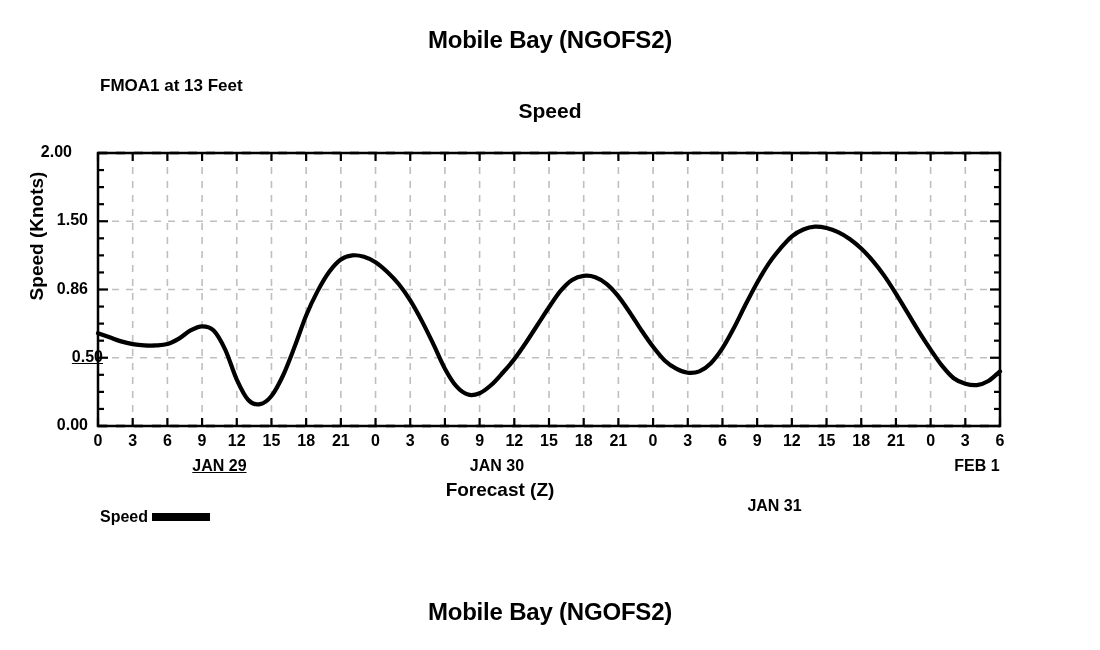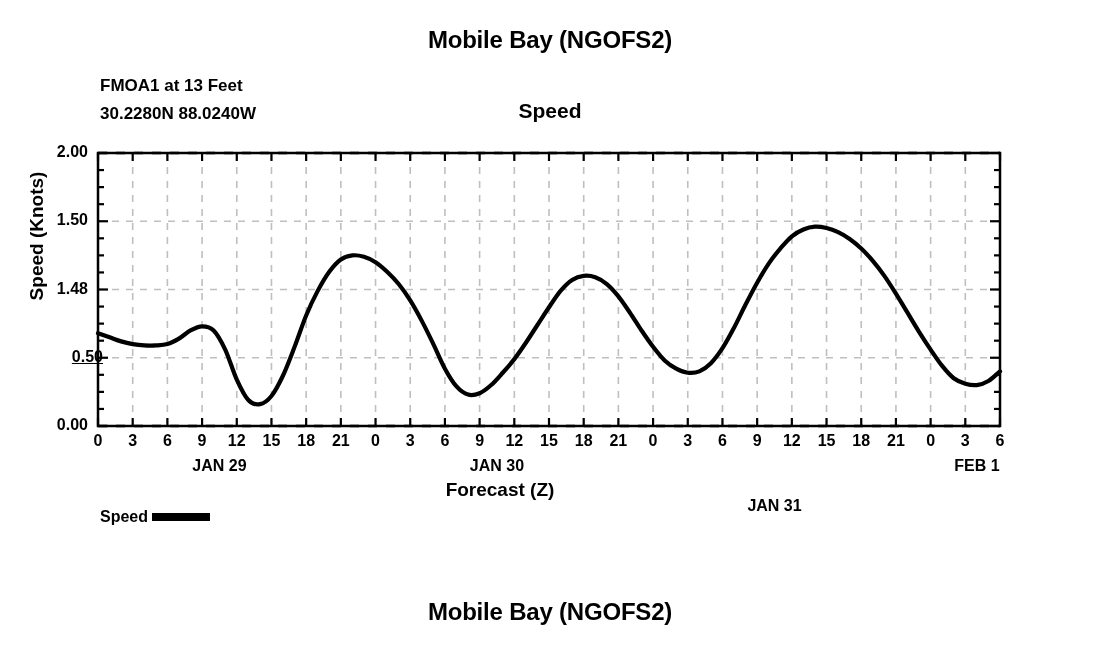--- a/index.html
+++ b/index.html
@@ -130,21 +130,20 @@
   }
 </style>
 </head>
 <body>
 
 <div id="page">
 
   <div class="top-title">Mobile Bay (NGOFS2)</div>
 
   <div class="station-line1">FMOA1 at 13 Feet</div>
-  <div class="station-line2">30.2280N  88.0240W</div>
   <div class="panel-title">Speed</div>
 
   <div class="ylabel">Speed (Knots)</div>
   <div class="xlabel">Forecast (Z)</div>
 
   <svg class="plot-svg" width="1100" height="650">
     <g id="gridlines">
         <line x1="132.69230769230768" x2="132.69230769230768" y1="153" y2="426" stroke="#bfbfbf" stroke-width="1.6" stroke-dasharray="7,7"></line>
         <line x1="167.3846153846154" x2="167.3846153846154" y1="153" y2="426" stroke="#bfbfbf" stroke-width="1.6" stroke-dasharray="7,7"></line>
         <line x1="202.0769230769231" x2="202.0769230769231" y1="153" y2="426" stroke="#bfbfbf" stroke-width="1.6" stroke-dasharray="7,7"></line>
@@ -266,23 +265,23 @@
         <line y1="153" y2="153" x1="98" x2="108" stroke="#000" stroke-width="2.2"></line>
         <line y1="153" y2="153" x1="1000" x2="990" stroke="#000" stroke-width="2.2"></line>
       </g>
     <rect id="plot-frame" x="98" y="153" width="902" height="273" fill="none" stroke="#000000" stroke-width="2.5"></rect>
     <path id="series-path" fill="none" stroke="#000000" stroke-width="4.2" stroke-linejoin="round" stroke-linecap="round" d="M 98.00 333.18 C 99.93 333.86, 105.71 335.91, 109.56 337.27 C 113.42 338.64, 117.27 340.23, 121.13 341.37 C 124.98 342.51, 128.84 343.42, 132.69 344.10 C 136.55 344.78, 140.40 345.24, 144.26 345.47 C 148.11 345.69, 151.97 345.69, 155.82 345.47 C 159.68 345.24, 163.53 345.24, 167.38 344.10 C 171.24 342.96, 175.09 340.91, 178.95 338.64 C 182.80 336.37, 186.66 332.50, 190.51 330.45 C 194.37 328.40, 198.22 326.36, 202.08 326.36 C 205.93 326.36, 209.79 326.58, 213.64 330.45 C 217.50 334.32, 221.35 341.37, 225.21 349.56 C 229.06 357.75, 232.91 371.17, 236.77 379.59 C 240.62 388.01, 244.48 395.97, 248.33 400.06 C 252.19 404.16, 256.04 404.84, 259.90 404.16 C 263.75 403.48, 267.61 400.75, 271.46 395.97 C 275.32 391.19, 279.17 383.69, 283.03 375.50 C 286.88 367.31, 290.74 356.84, 294.59 346.83 C 298.44 336.82, 302.30 324.76, 306.15 315.44 C 310.01 306.11, 313.86 298.14, 317.72 290.87 C 321.57 283.59, 325.43 276.99, 329.28 271.75 C 333.14 266.52, 336.99 262.20, 340.85 259.47 C 344.70 256.74, 348.56 255.83, 352.41 255.38 C 356.26 254.92, 360.12 255.60, 363.97 256.74 C 367.83 257.88, 371.68 259.70, 375.54 262.20 C 379.39 264.70, 383.25 268.12, 387.10 271.75 C 390.96 275.39, 394.81 279.26, 398.67 284.04 C 402.52 288.82, 406.38 294.28, 410.23 300.42 C 414.09 306.56, 417.94 313.61, 421.79 320.89 C 425.65 328.18, 429.50 336.14, 433.36 344.10 C 437.21 352.06, 441.07 361.62, 444.92 368.67 C 448.78 375.72, 452.63 382.09, 456.49 386.42 C 460.34 390.74, 464.20 393.47, 468.05 394.61 C 471.91 395.74, 475.76 394.83, 479.62 393.24 C 483.47 391.65, 487.32 388.46, 491.18 385.05 C 495.03 381.64, 498.89 377.09, 502.74 372.76 C 506.60 368.44, 510.45 364.12, 514.31 359.12 C 518.16 354.11, 522.02 348.42, 525.87 342.74 C 529.73 337.05, 533.58 330.91, 537.44 324.99 C 541.29 319.07, 545.15 312.93, 549.00 307.25 C 552.85 301.56, 556.71 295.42, 560.56 290.87 C 564.42 286.31, 568.27 282.45, 572.13 279.94 C 575.98 277.44, 579.84 276.31, 583.69 275.85 C 587.55 275.40, 591.40 275.85, 595.26 277.21 C 599.11 278.58, 602.97 280.85, 606.82 284.04 C 610.68 287.22, 614.53 291.55, 618.38 296.33 C 622.24 301.10, 626.09 307.02, 629.95 312.71 C 633.80 318.39, 637.66 324.76, 641.51 330.45 C 645.37 336.14, 649.22 341.83, 653.08 346.83 C 656.93 351.84, 660.79 356.84, 664.64 360.48 C 668.50 364.12, 672.35 366.62, 676.21 368.67 C 680.06 370.72, 683.91 372.31, 687.77 372.76 C 691.62 373.22, 695.48 372.99, 699.33 371.40 C 703.19 369.81, 707.04 367.08, 710.90 363.21 C 714.75 359.34, 718.61 354.11, 722.46 348.19 C 726.32 342.28, 730.17 335.00, 734.03 327.72 C 737.88 320.44, 741.74 312.02, 745.59 304.51 C 749.44 297.01, 753.30 289.50, 757.15 282.67 C 761.01 275.85, 764.86 269.25, 768.72 263.56 C 772.57 257.88, 776.43 253.10, 780.28 248.55 C 784.14 244.00, 787.99 239.45, 791.85 236.27 C 795.70 233.08, 799.56 231.03, 803.41 229.44 C 807.26 227.85, 811.12 226.94, 814.97 226.71 C 818.83 226.48, 822.68 227.17, 826.54 228.08 C 830.39 228.99, 834.25 230.35, 838.10 232.17 C 841.96 233.99, 845.81 236.26, 849.67 238.99 C 853.52 241.72, 857.38 244.91, 861.23 248.55 C 865.09 252.19, 868.94 256.29, 872.79 260.84 C 876.65 265.39, 880.50 270.39, 884.36 275.85 C 888.21 281.31, 892.07 287.45, 895.92 293.60 C 899.78 299.74, 903.63 306.34, 907.49 312.71 C 911.34 319.08, 915.20 325.67, 919.05 331.81 C 922.91 337.96, 926.76 343.87, 930.62 349.56 C 934.47 355.25, 938.32 361.16, 942.18 365.94 C 946.03 370.72, 949.89 375.27, 953.74 378.23 C 957.60 381.18, 961.45 382.55, 965.31 383.69 C 969.16 384.82, 973.02 385.50, 976.87 385.05 C 980.73 384.60, 984.58 383.23, 988.44 380.95 C 992.29 378.68, 998.07 372.99, 1000.00 371.40"></path>
   </svg>
 
   <div id="ytick-labels">
       <div class="ytick-label" style="left: 32px; top: 416px;">0.00</div>
       <div class="ytick-label" style="left: 47px; top: 347.75px; text-decoration: underline;">0.50</div>
-      <div class="ytick-label" style="left: 32px; top: 279.5px;">1.48</div>
+      <div class="ytick-label" style="left: 32px; top: 279.5px;">0.86</div>
       <div class="ytick-label" style="left: 32px; top: 211.25px;">1.50</div>
-      <div class="ytick-label" style="left: 32px; top: 143px;">2.00</div>
+      <div class="ytick-label" style="left: 16px; top: 143px;">2.00</div>
     </div>
   <div id="xtick-labels">
       <div class="xtick-label" style="left: 83px;">0</div>
       <div class="xtick-label" style="left: 117.692px;">3</div>
       <div class="xtick-label" style="left: 152.385px;">6</div>
       <div class="xtick-label" style="left: 187.077px;">9</div>
       <div class="xtick-label" style="left: 221.769px;">12</div>
       <div class="xtick-label" style="left: 256.462px;">15</div>
       <div class="xtick-label" style="left: 291.154px;">18</div>
       <div class="xtick-label" style="left: 325.846px;">21</div>
@@ -300,21 +299,21 @@
       <div class="xtick-label" style="left: 742.154px;">9</div>
       <div class="xtick-label" style="left: 776.846px;">12</div>
       <div class="xtick-label" style="left: 811.538px;">15</div>
       <div class="xtick-label" style="left: 846.231px;">18</div>
       <div class="xtick-label" style="left: 880.923px;">21</div>
       <div class="xtick-label" style="left: 915.615px;">0</div>
       <div class="xtick-label" style="left: 950.308px;">3</div>
       <div class="xtick-label" style="left: 985px;">6</div>
     </div>
   <div id="day-labels">
-      <div class="daylabel" style="left: 159.423px;">JAN 29</div>
+      <div class="daylabel" style="left: 159.423px; text-decoration: underline;">JAN 29</div>
       <div class="daylabel" style="left: 436.962px;">JAN 30</div>
       <div class="daylabel" style="left: 714.5px; margin-top: 40px;">JAN 31</div>
       <div class="daylabel" style="left: 916.872px;">FEB 1</div>
     </div>
 
   <div class="legend-wrap">
     <span class="legend-text">Speed</span>
     <span class="legend-swatch"></span>
   </div>
 

